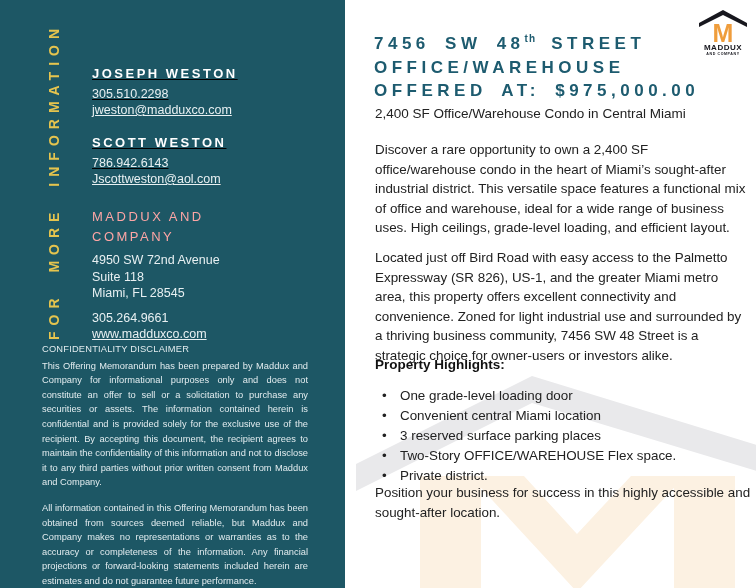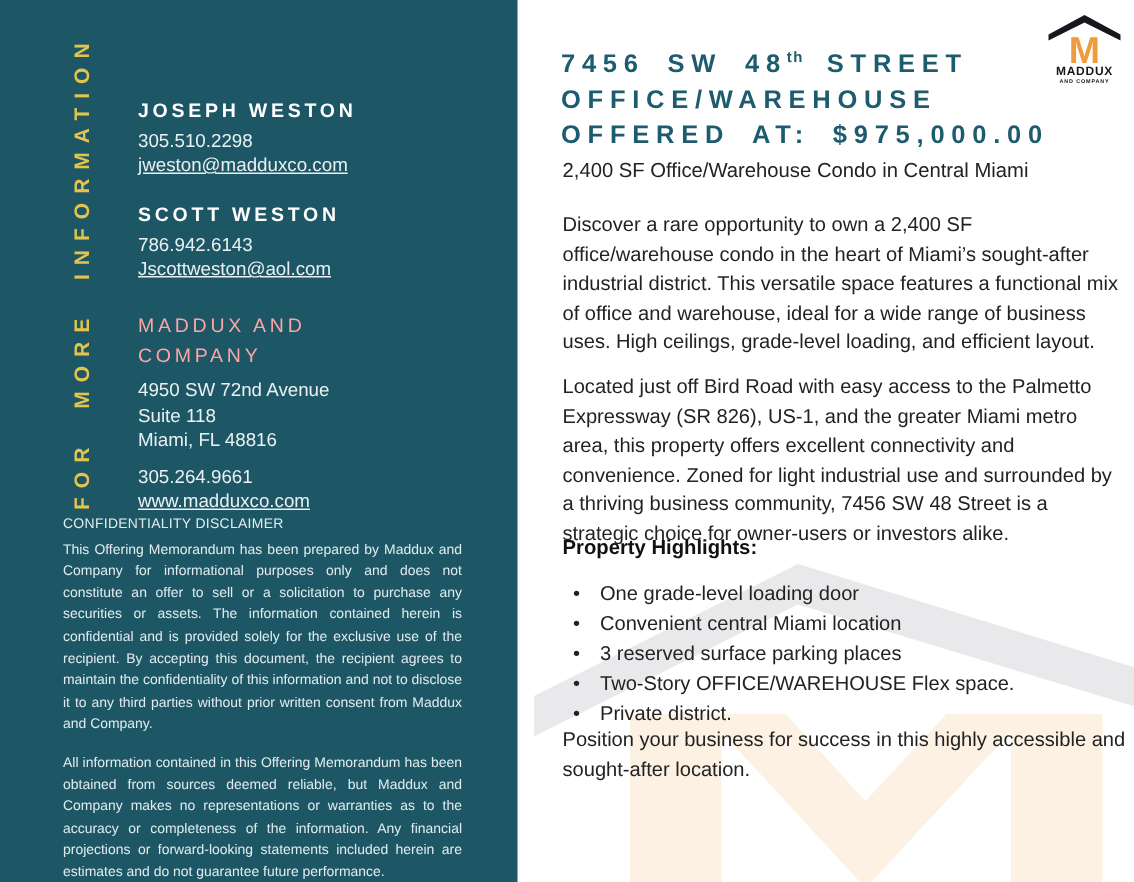--- a/index.html
+++ b/index.html
@@ -9,21 +9,21 @@
   }
   
   .sidebar{position:absolute;left:0;top:0;width:345px;height:588px;background:#1d5765;}
   .vertical-label{
     position:absolute;left:46px;top:340px;width:300px;
     transform:rotate(-90deg);transform-origin:0 0;
     color:#e5c44e;font-size:14px;font-weight:bold;
     letter-spacing:6px;word-spacing:10px;white-space:nowrap;
   }
   .contacts{position:absolute;left:92px;top:66px;width:240px;}
-  .contact{margin-bottom:17px;}
+  .contact{margin-bottom:17px;text-decoration:underline;}
   .contact-name{display:block;color:#ffffff;font-size:13px;font-weight:bold;letter-spacing:2.5px;margin-bottom:6px;white-space:nowrap;}
   .contact-line{display:block;color:#e8f0f2;font-size:12.5px;line-height:15px;margin-bottom:1px;}
   a.contact-link{color:#e8f0f2;text-decoration:underline;}
   .company{margin-top:20px;}
   .company-name{display:block;color:#fca5a5;font-size:13px;font-weight:normal;letter-spacing:2.5px;line-height:20px;margin-bottom:6px;}
   .company .contact-line{line-height:15.5px;}
   .company-phone{margin-top:9px;}
   .disclaimer{
     position:absolute;left:42px;top:342px;width:266px;
     color:#e2ecef;font-size:9.3px;line-height:14.6px;text-align:justify;
@@ -80,21 +80,21 @@
             <span class="contact-name">SCOTT WESTON</span>
             <span class="contact-line">786.942.6143</span>
             <span class="contact-line"><a class="contact-link" href="#">Jscottweston@aol.com</a></span>
           </div>
         </div>
 
       <div class="company">
         <span class="company-name"><span>MADDUX AND</span><br><span>COMPANY</span></span>
         <span class="contact-line">4950 SW 72nd Avenue</span>
         <span class="contact-line">Suite 118</span>
-        <span class="contact-line">Miami, FL  48816</span>
+        <span class="contact-line">Miami, FL  28545</span>
         <span class="contact-line company-phone">305.264.9661</span>
         <span class="contact-line"><a class="contact-link" href="#">www.madduxco.com</a></span>
       </div>
     </div>
 
     <div class="disclaimer">
       <span class="disclaimer-heading">CONFIDENTIALITY DISCLAIMER</span>
       <p>This Offering Memorandum has been prepared by Maddux and Company for informational purposes only and does not constitute an offer to sell or a solicitation to purchase any securities or assets. The information contained herein is confidential and is provided solely for the exclusive use of the recipient. By accepting this document, the recipient agrees to maintain the confidentiality of this information and not to disclose it to any third parties without prior written consent from Maddux and Company.</p>
       <p>All information contained in this Offering Memorandum has been obtained from sources deemed reliable, but Maddux and Company makes no representations or warranties as to the accuracy or completeness of the information. Any financial projections or forward-looking statements included herein are estimates and do not guarantee future performance.</p>
     </div>

